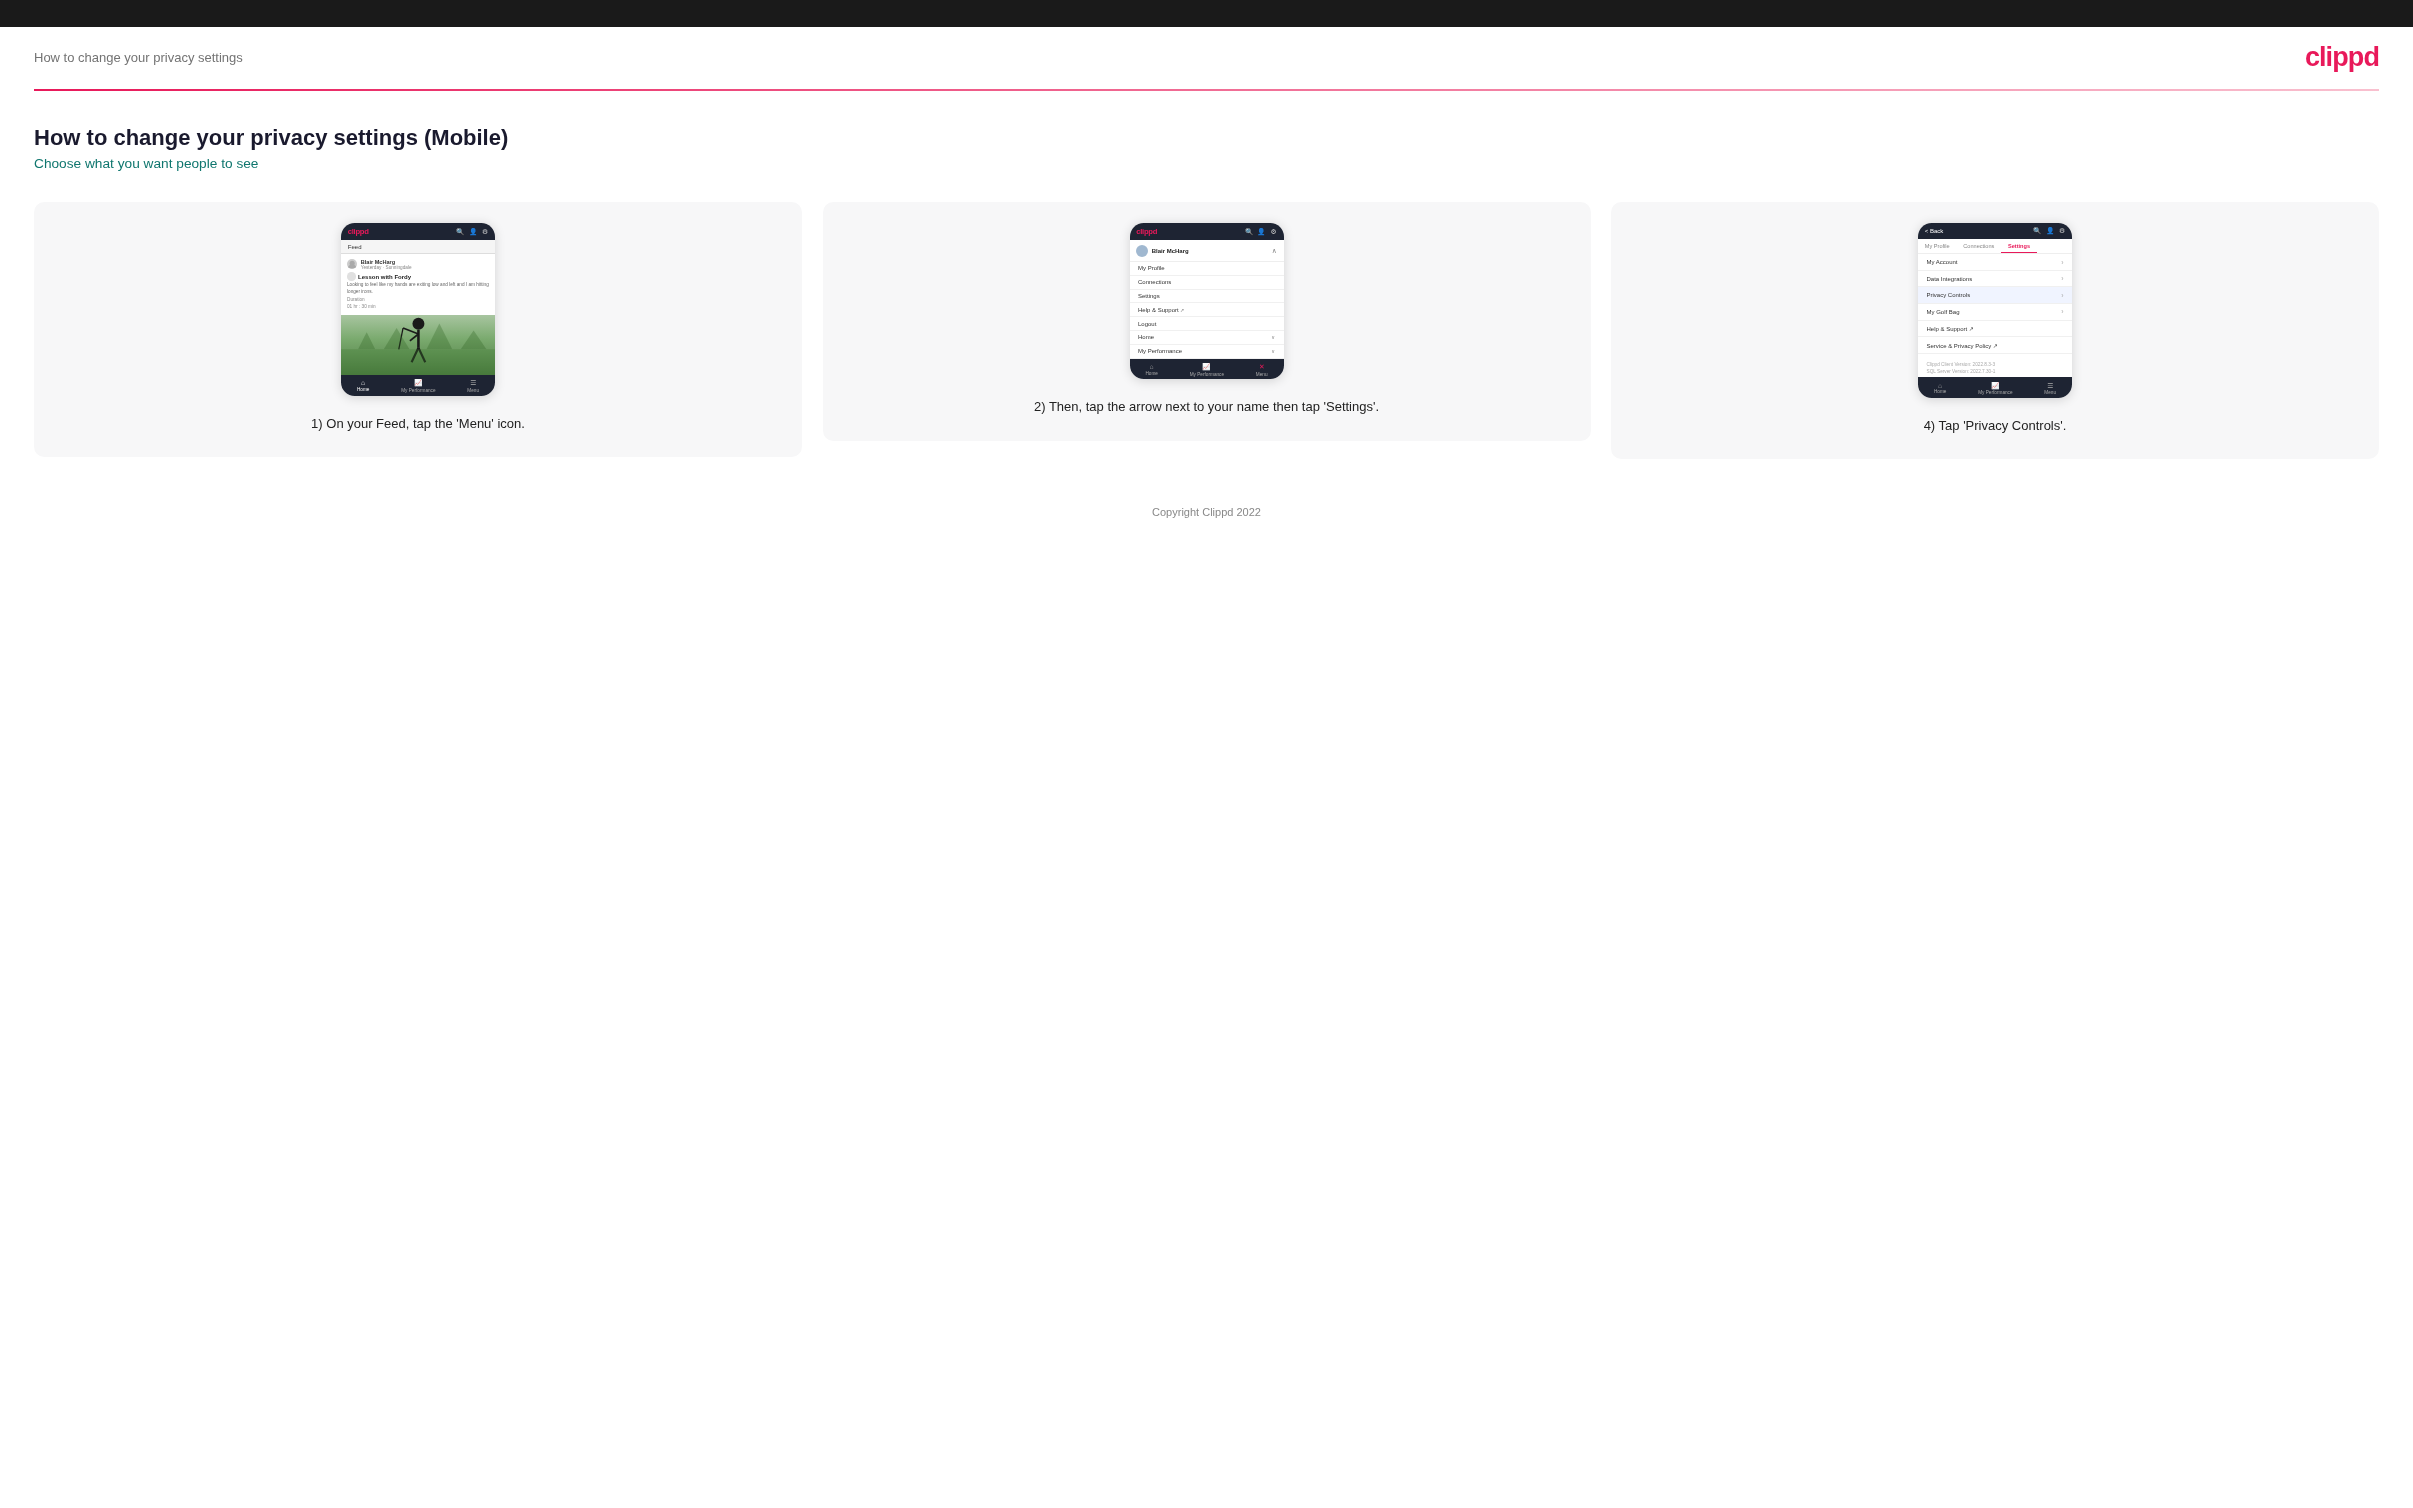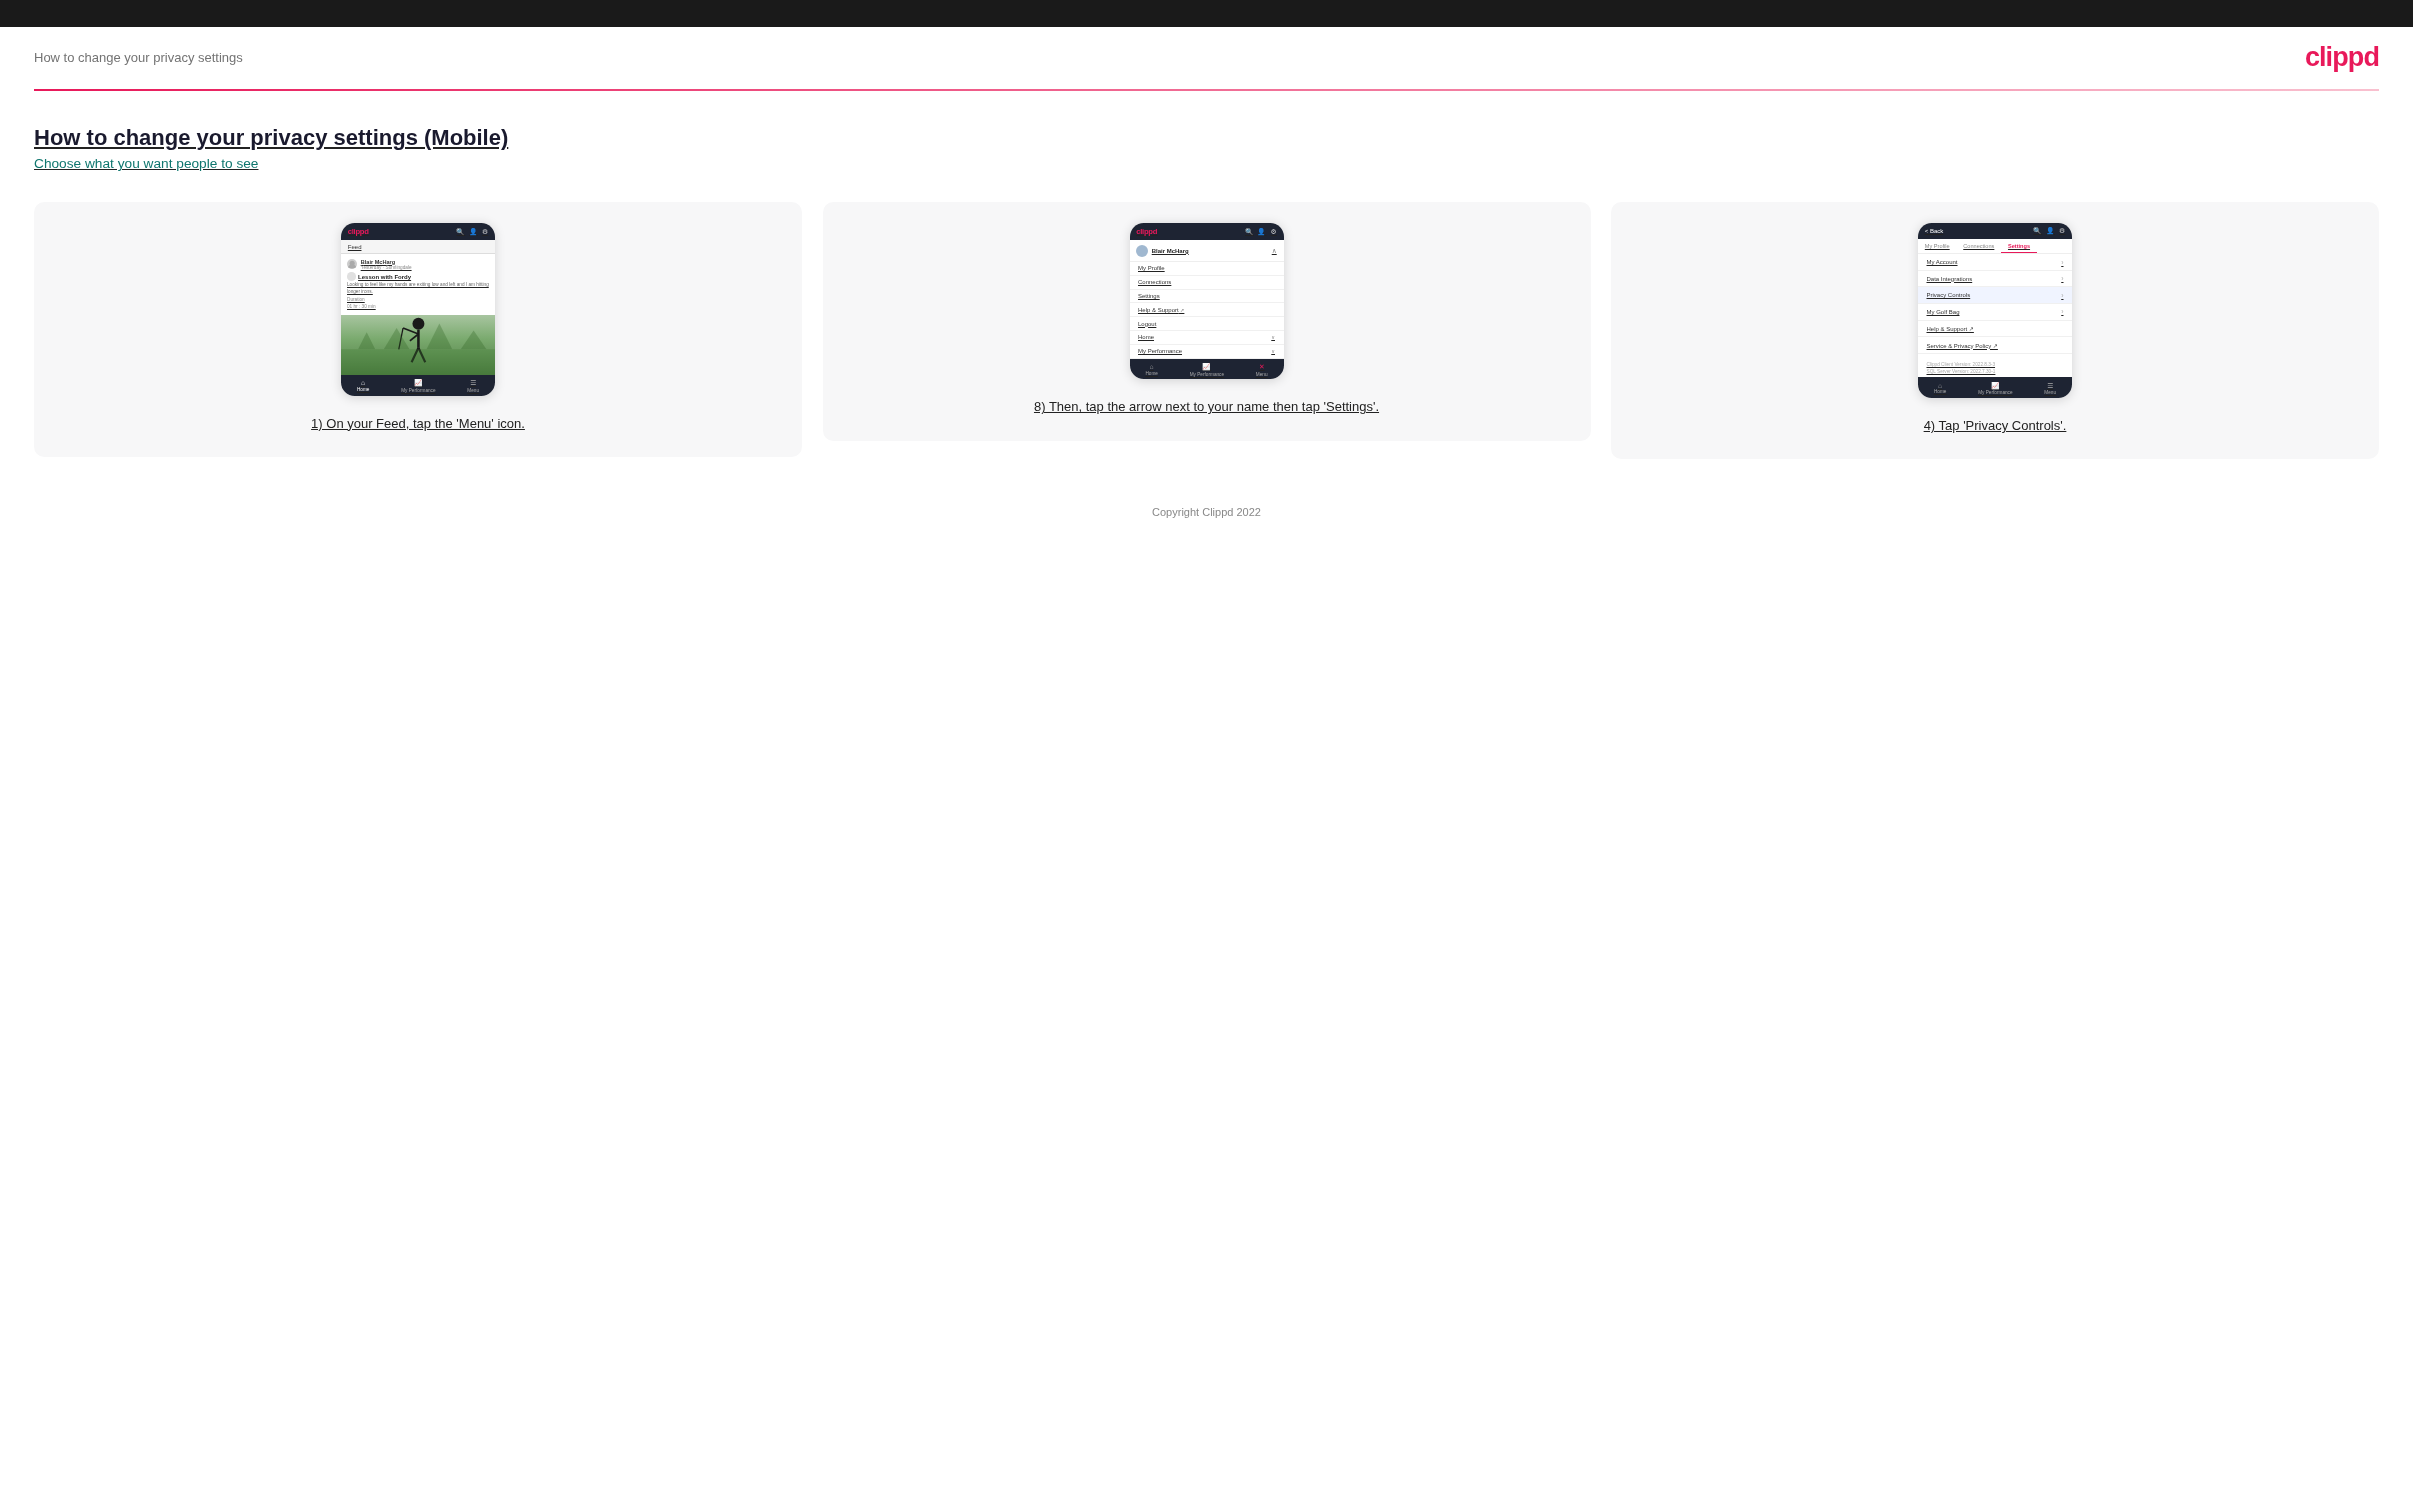--- a/index.html
+++ b/index.html
@@ -38,21 +38,20 @@
       width: 100%;
       height: 2.6px;
       background: linear-gradient(to right, #e8195a, #f9c0cf);
       margin: 6.8px 34px 0 34px;
       width: calc(100% - 68px);
     }
 
     
     .main {
       padding: 34px 34px 26px 34px;
-      text-decoration: underline;
     }
     .page-heading {
       font-size: 22px;
       font-weight: 700;
       color: #1a1a2e;
       margin-bottom: 5.1px;
     }
     .page-subheading {
       font-size: 13.7px;
       color: #0f766e;
@@ -467,21 +466,21 @@
           <div class="mock-nav-item">
             <span class="mock-nav-icon">📈</span>
             <span>My Performance</span>
           </div>
           <div class="mock-nav-item">
             <span style="color:#e8195a;font-size:6.8px;">✕</span>
             <span>Menu</span>
           </div>
         </div>
       </div>
-      <p class="step-caption">8) Then, tap the arrow next to your name then tap 'Settings'.</p>
+      <p class="step-caption">2) Then, tap the arrow next to your name then tap 'Settings'.</p>
     </div>
 
     <div class="step-card">
       <div class="mobile-mockup">
 
         <div class="mock-back-header">
           <span class="mock-back-btn">&lt; Back</span>
           <div class="mock-icons">
             <span>🔍</span>
             <span>👤</span>

